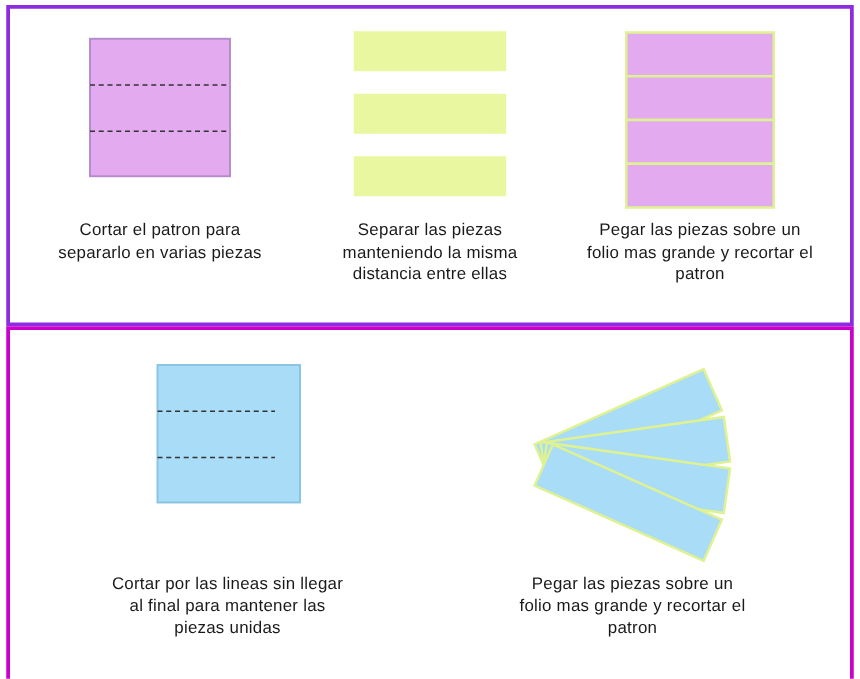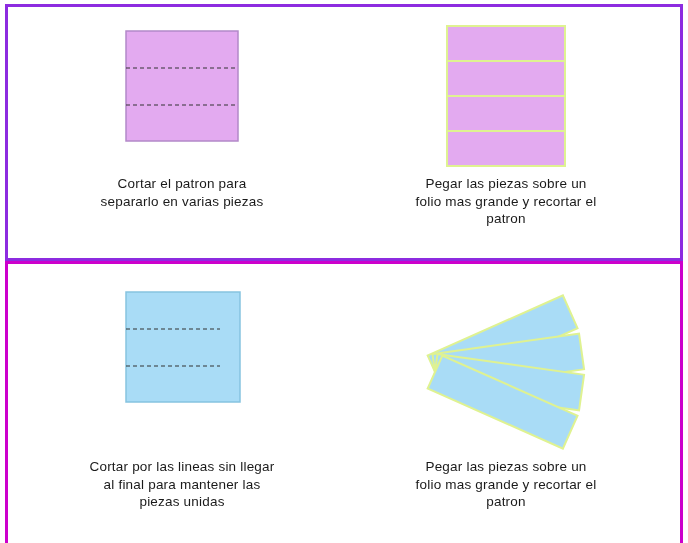--- a/index.html
+++ b/index.html
@@ -59,20 +59,30 @@
       <div class="figure">
         <svg width="132" height="126" viewBox="0 0 132 126">
           <rect x="10" y="8" width="112" height="110" fill="var(--lilac-fill)" stroke="var(--lilac-stroke)" stroke-width="1.5"></rect>
           <line x1="10" y1="45" x2="122" y2="45" stroke="var(--dash-color)" stroke-width="1.2" stroke-dasharray="4 3"></line>
           <line x1="10" y1="82" x2="122" y2="82" stroke="var(--dash-color)" stroke-width="1.2" stroke-dasharray="4 3"></line>
         </svg>
       </div>
       <div class="caption">Cortar el patron para separarlo en varias piezas</div>
     </div>
 
+    <div class="step">
+      <div class="figure">
+        <svg width="130" height="140" viewBox="0 0 130 140">
+          <rect x="4" y="2" width="122" height="32" fill="var(--green-fill)"></rect>
+          <rect x="4" y="52" width="122" height="32" fill="var(--green-fill)"></rect>
+          <rect x="4" y="102" width="122" height="32" fill="var(--green-fill)"></rect>
+        </svg>
+      </div>
+      <div class="caption">Separar las piezas manteniendo la misma distancia entre ellas</div>
+    </div>
 
     <div class="step">
       <div class="figure">
         <svg width="130" height="150" viewBox="0 0 130 150">
           <rect x="6" y="3" width="118" height="35" fill="var(--lilac-fill)" stroke="var(--seam-green)" stroke-width="2"></rect>
           <rect x="6" y="38" width="118" height="35" fill="var(--lilac-fill)" stroke="var(--seam-green)" stroke-width="2"></rect>
           <rect x="6" y="73" width="118" height="35" fill="var(--lilac-fill)" stroke="var(--seam-green)" stroke-width="2"></rect>
           <rect x="6" y="108" width="118" height="35" fill="var(--lilac-fill)" stroke="var(--seam-green)" stroke-width="2"></rect>
         </svg>
       </div>

